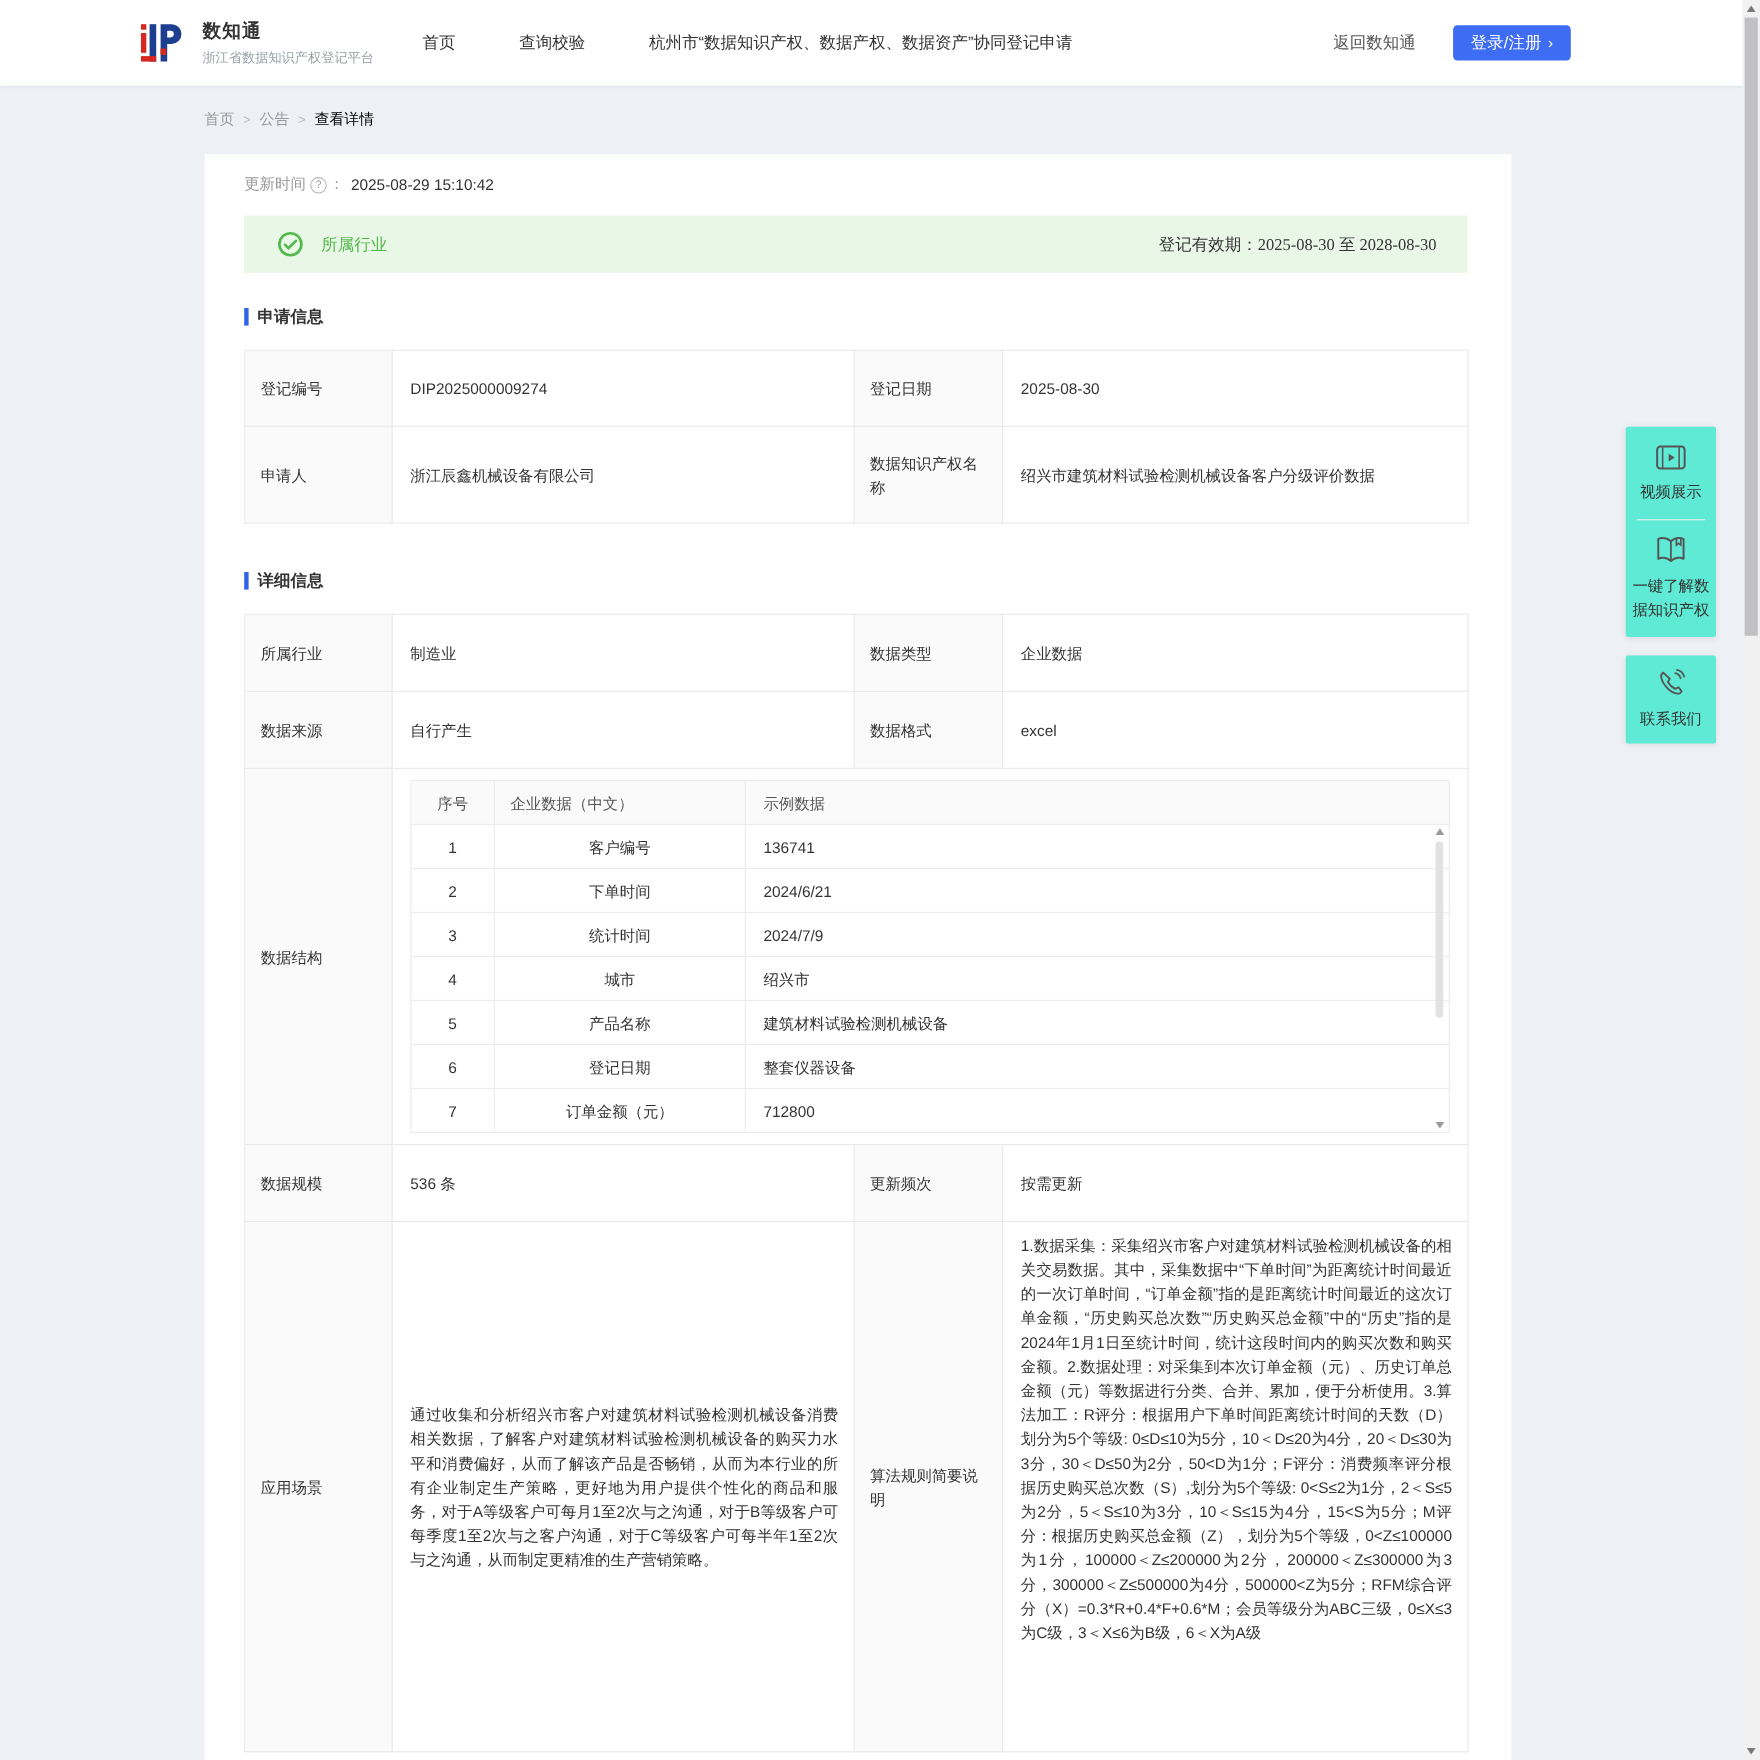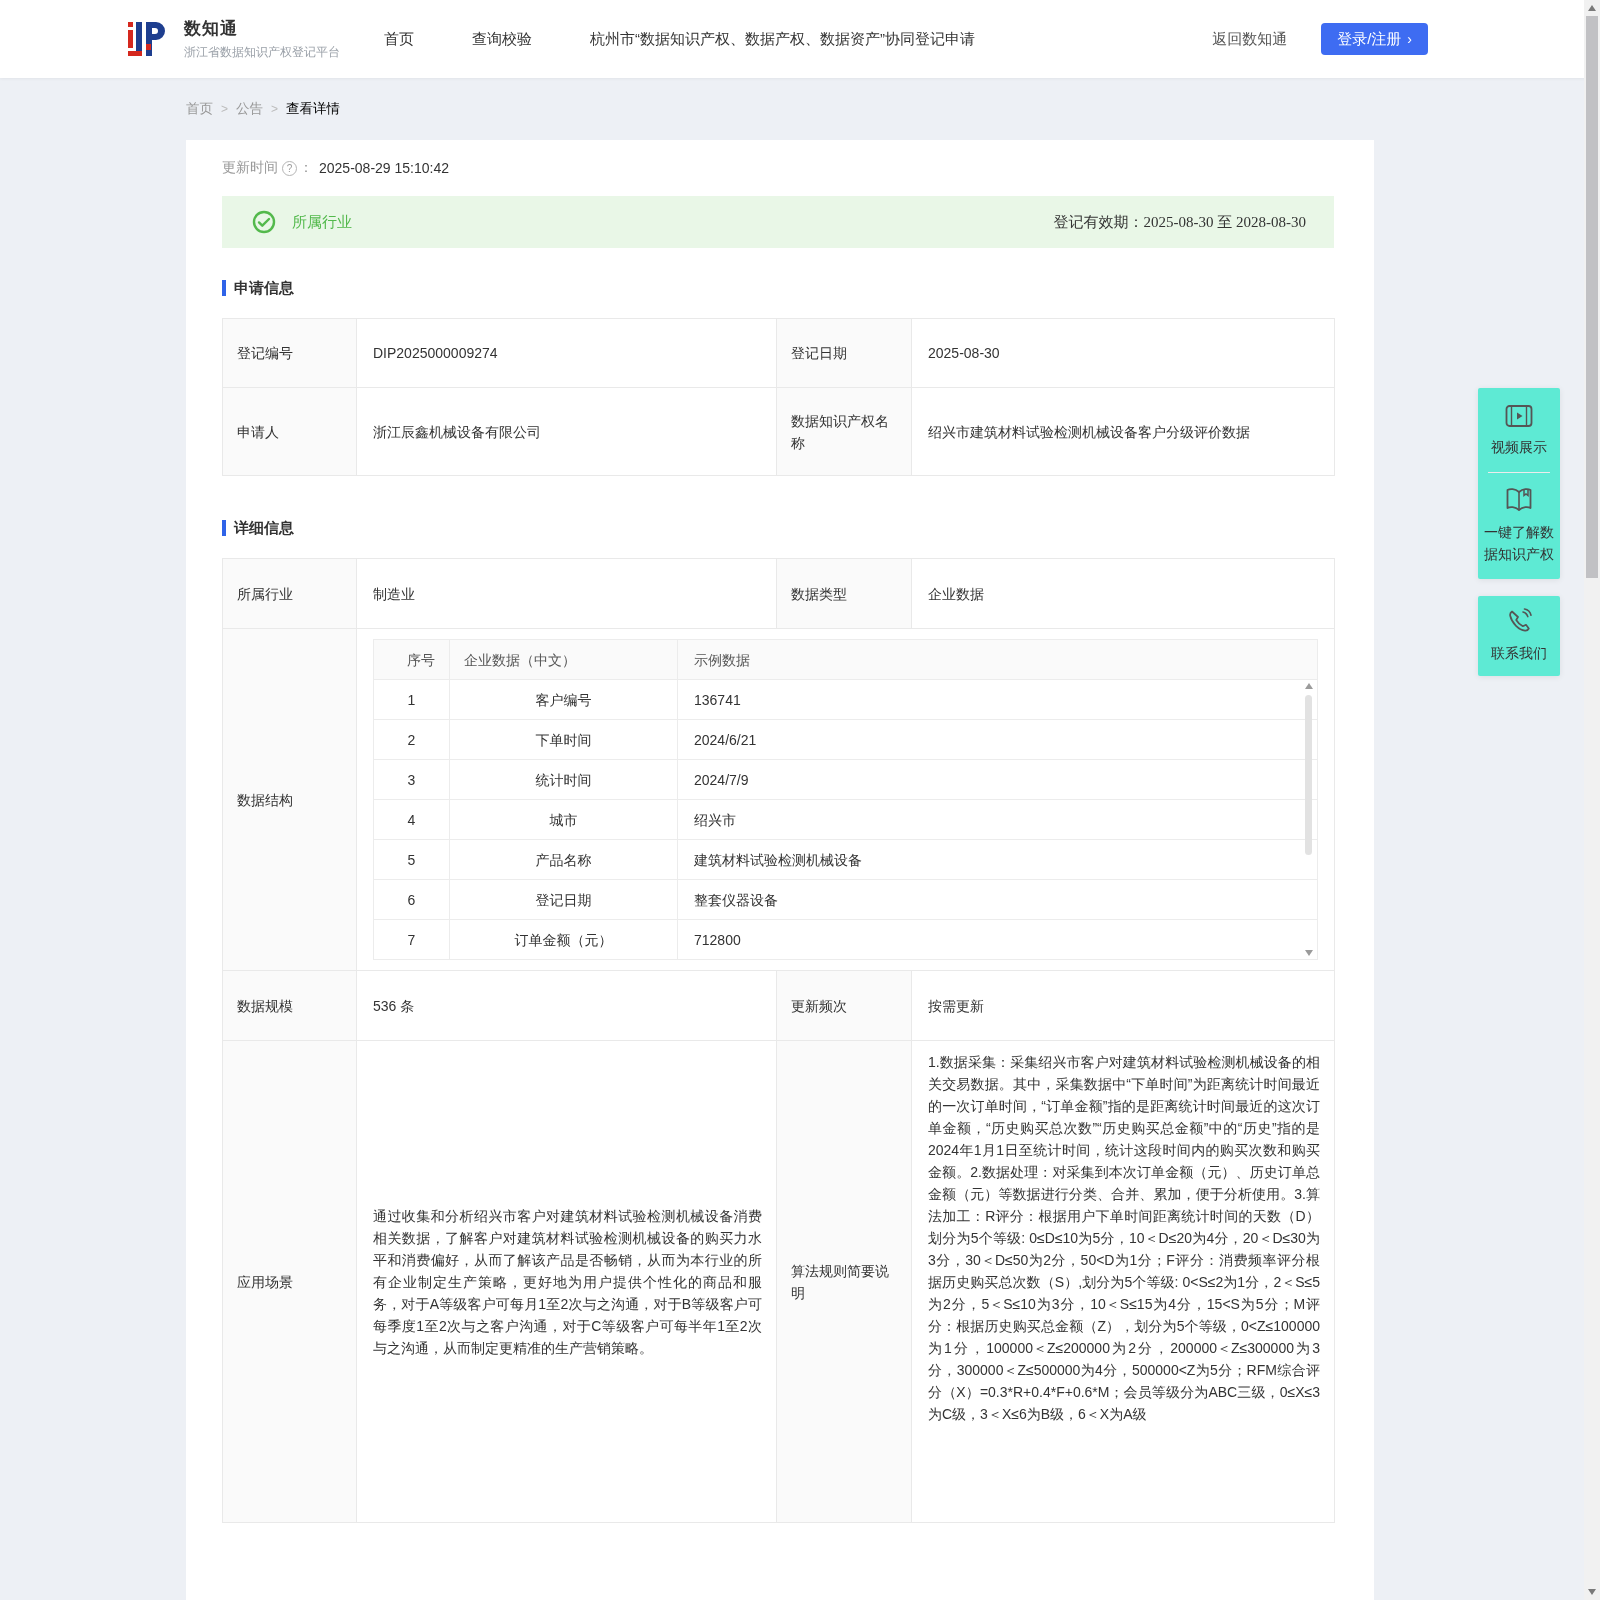--- a/index.html
+++ b/index.html
@@ -80,21 +80,21 @@
   .t2 td.algorithm-cell { padding:16px 16px 16px 20px; line-height:27.5px; text-align:justify; vertical-align:top; }
   
   .struct-wrap { position:relative; width:944px; }
   table.struct { border-collapse:collapse; table-layout:fixed; width:944px; }
   table.struct th, table.struct td { border:1px solid #ececec; font-weight:normal; font-size:14px; }
   table.struct th { height:40px; background:#fafafa; color:#555; text-align:left; padding:0 14px; }
   table.struct td { height:40px; background:#fff; color:#333; }
   table.struct .col0 { width:76px; text-align:center; }
   table.struct .col1 { width:228px; text-align:center; }
   table.struct .col2 { width:640px; text-align:left; padding:0 16px; }
-  table.struct th.col0, table.struct th.col1 { text-align:right; padding:0 14px; }
+  table.struct th.col0, table.struct th.col1 { text-align:center; padding:0 14px; }
   table.struct th.col1 { text-align:left; }
   
   .inner-sb { position:absolute; top:44px; bottom:4px; right:3px; width:10px; }
   .inner-sb .up, .inner-sb .down { position:absolute; left:1px; width:0; height:0; cursor:pointer; }
   .inner-sb .up { top:0; border-left:4px solid transparent; border-right:4px solid transparent; border-bottom:6px solid #9b9b9b; }
   .inner-sb .down { bottom:0; border-left:4px solid transparent; border-right:4px solid transparent; border-top:6px solid #9b9b9b; }
   .inner-sb .thumb { position:absolute; top:12px; left:1px; width:7px; height:160px; background:#e2e2e2; border-radius:4px; cursor:pointer; }
   
   .float-panel {
     position:absolute; left:1478px; width:82px; background:#5eead4; border-radius:2px;
@@ -213,20 +213,26 @@
         <col class="w-l2">
         <col class="w-v2">
       </colgroup>
     <tbody>
         <tr class="r70">
       <td class="lbl">所属行业</td>
       <td class="val">制造业</td>
       <td class="lbl">数据类型</td>
       <td class="val">企业数据</td>
     </tr>
+    <tr class="r70">
+      <td class="lbl">数据来源</td>
+      <td class="val">自行产生</td>
+      <td class="lbl">数据格式</td>
+      <td class="val">excel</td>
+    </tr>
     <tr>
       <td class="lbl">数据结构</td>
       <td class="val struct-cell" colspan="3">
         <div class="struct-wrap">
           <table class="struct">
             <thead>
               <tr>
                 <th class="col0">序号</th>
                 <th class="col1">企业数据（中文）</th>
                 <th class="col2">示例数据</th>

